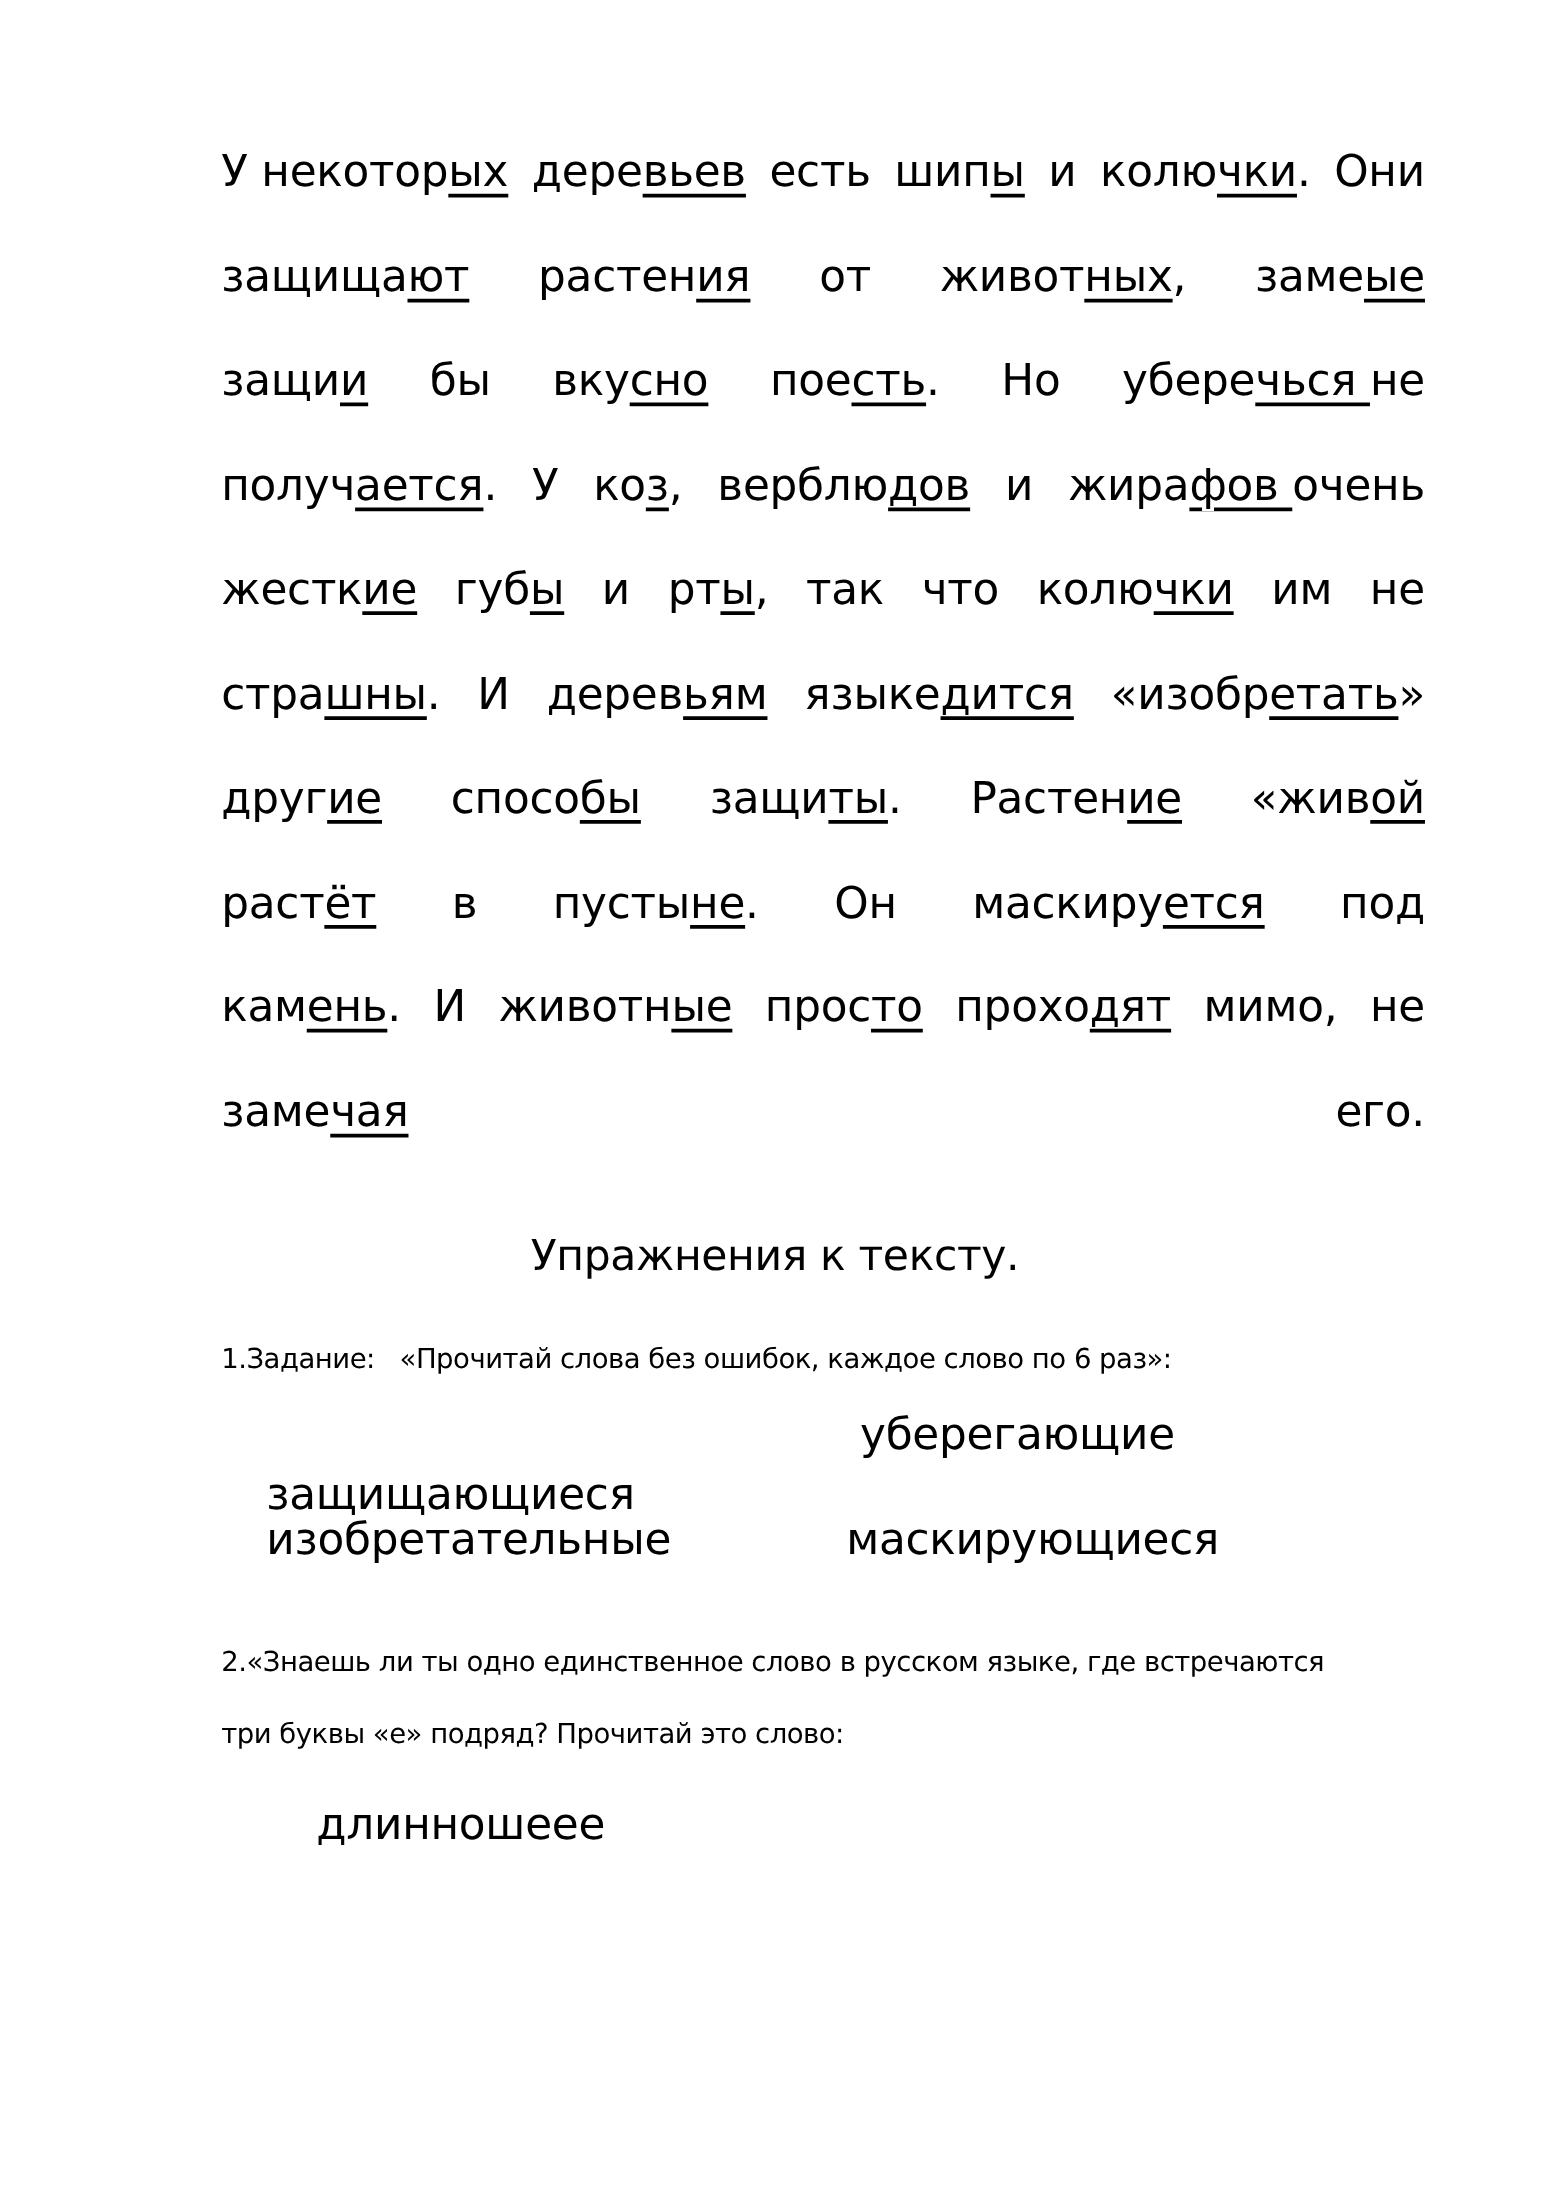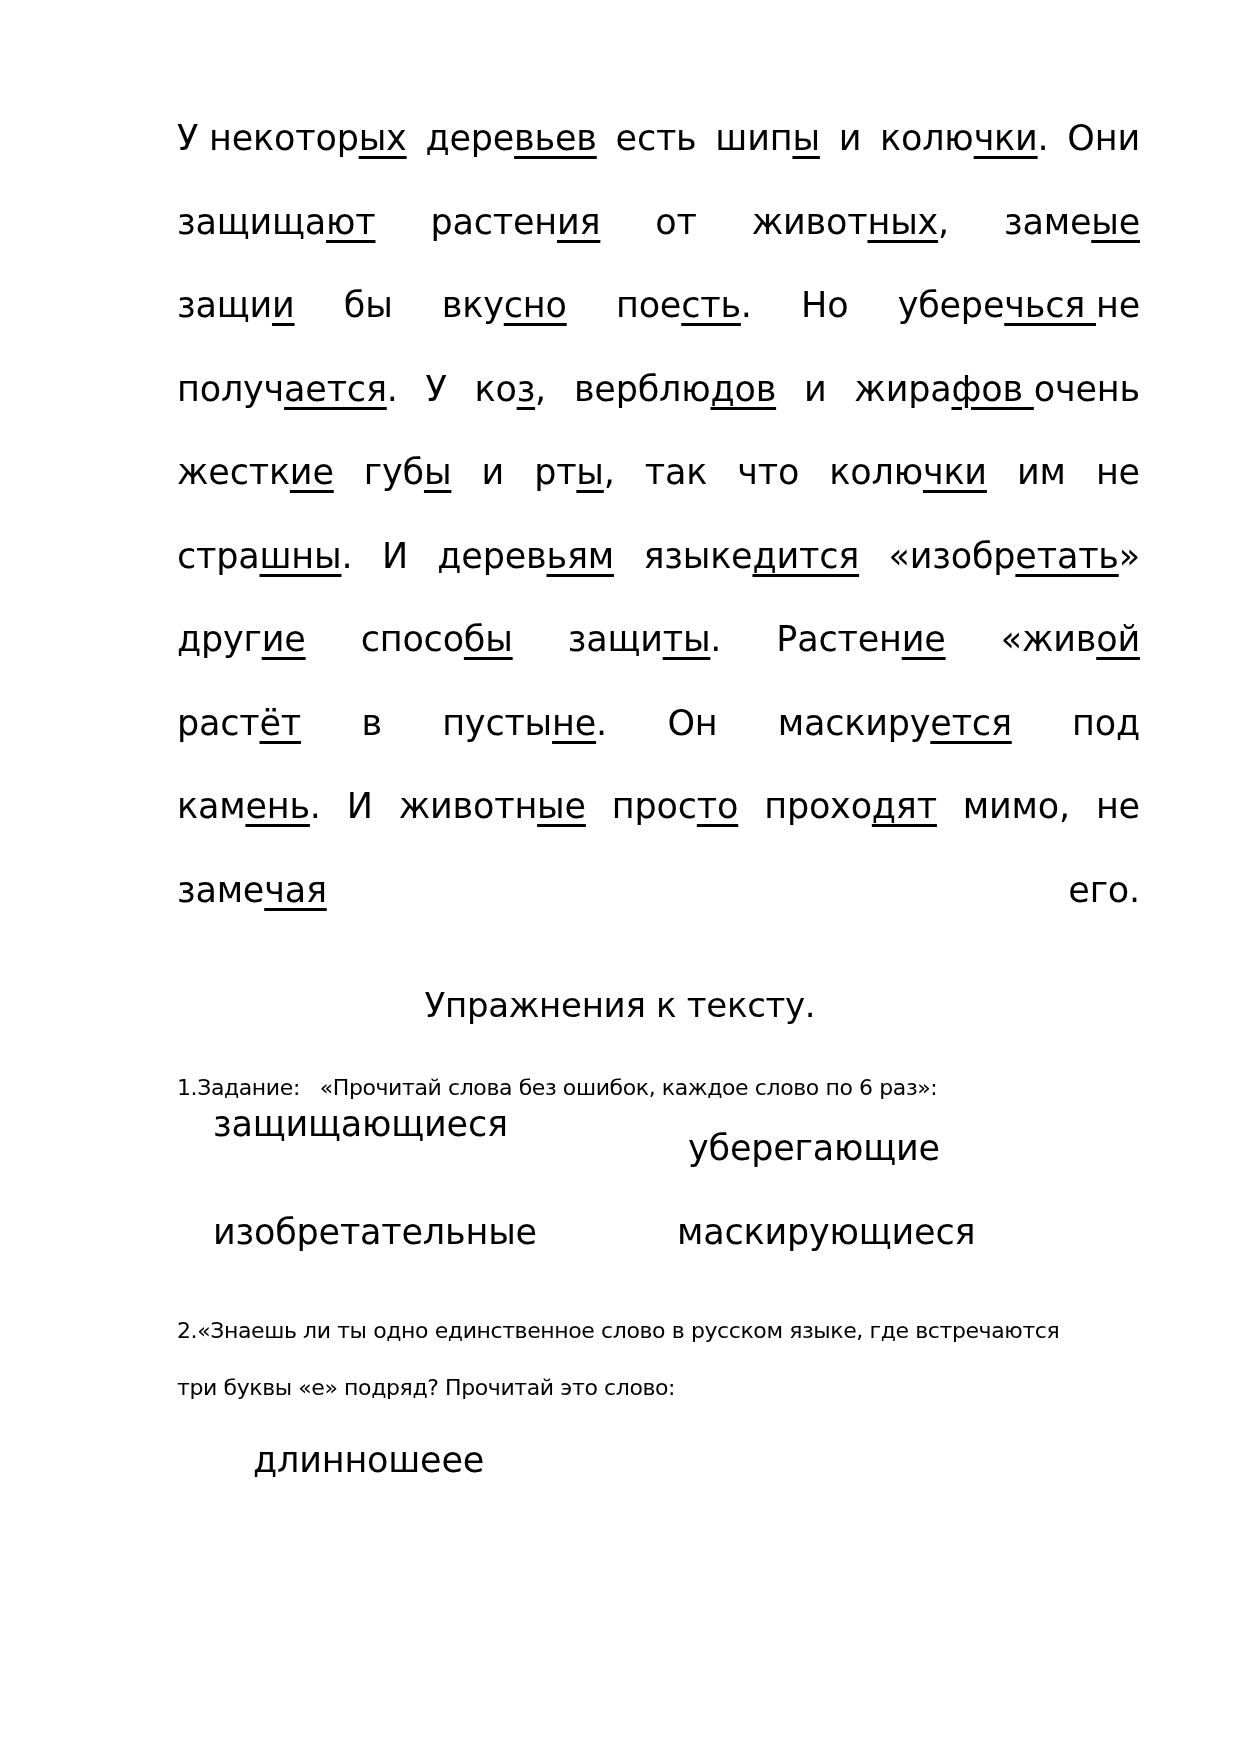--- a/index.html
+++ b/index.html
@@ -106,21 +106,21 @@
         <span class="word" style="margin-left: 12px;"><span>его.</span></span>
       </div>
     </div>
 
   <div class="heading">Упражнения к тексту.</div>
 
   <div class="task task1">
     <span>1.Задание:</span>&nbsp;&nbsp;&nbsp;<span>«Прочитай слова без ошибок, каждое слово  по 6 раз»:</span>
   </div>
 
-  <div class="drill" style="left:213px; top:1104px;">защищающиеся</div>
+  <div class="drill" style="left:213px; top:1176px;">защищающиеся</div>
   <div class="drill" style="left:213px; top:1212px;">изобретательные</div>
   <div class="drill" style="left:688px; top:1128px;">уберегающие</div>
   <div class="drill" style="left:677px; top:1212px;">маскирующиеся</div>
 
   <div class="task task2a">2.«Знаешь ли ты одно единственное слово в русском языке, где встречаются</div>
   <div class="task task2b">три буквы «е» подряд? Прочитай это слово:</div>
 
   <div class="answer">длинношеее</div>
 </div>
 

